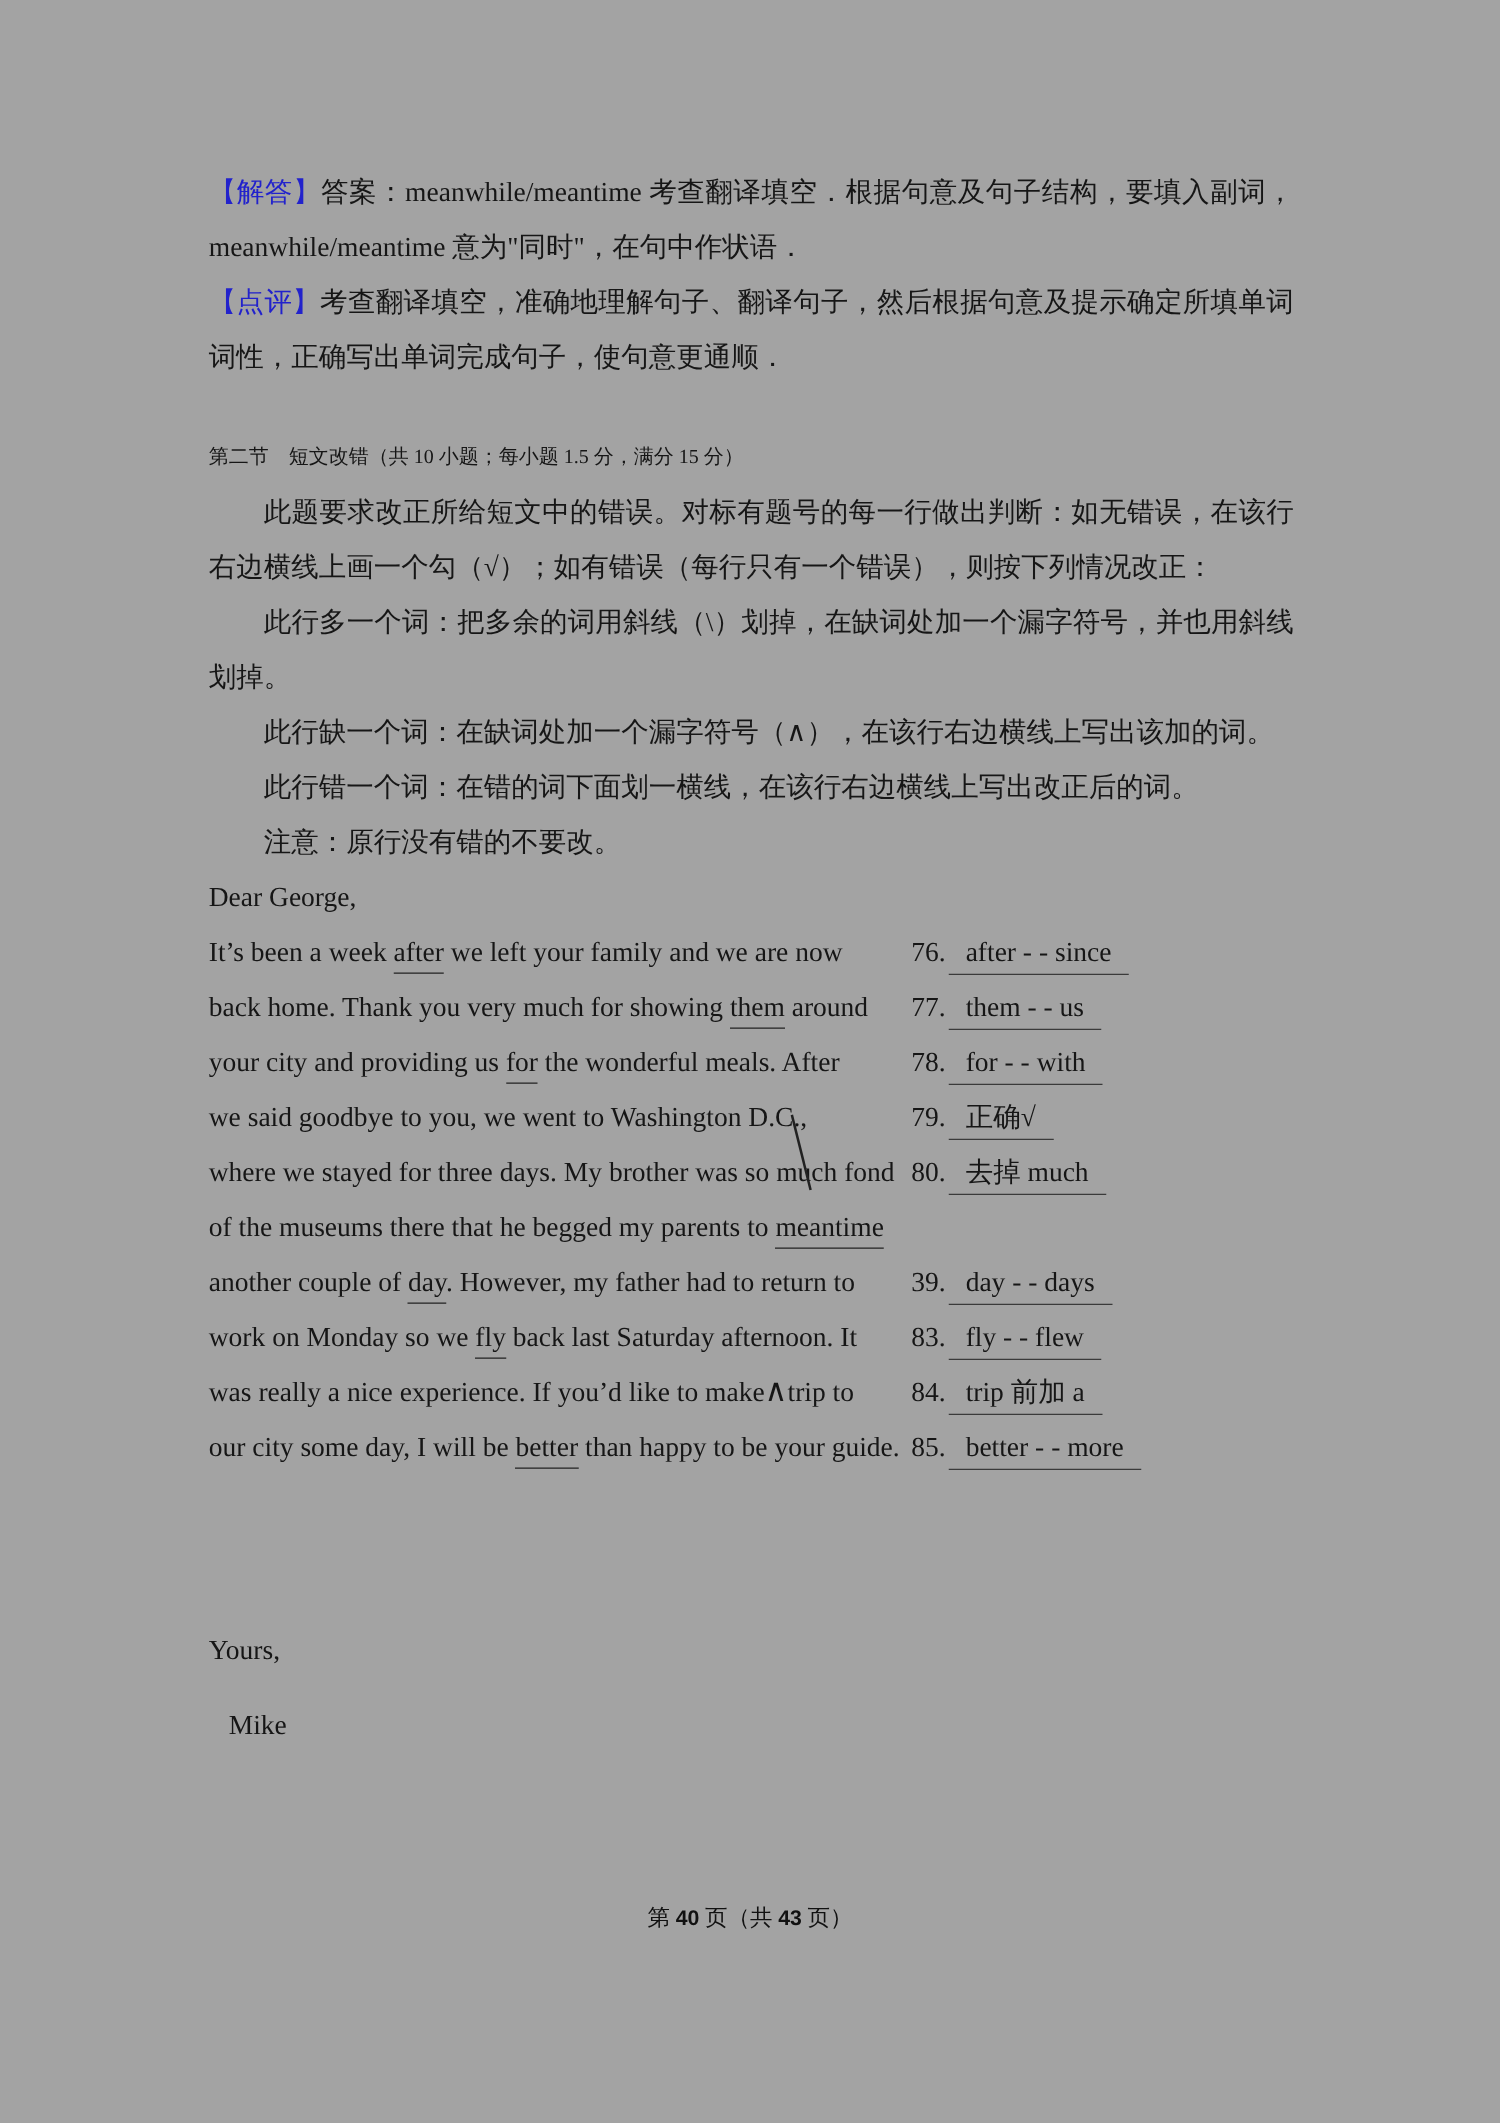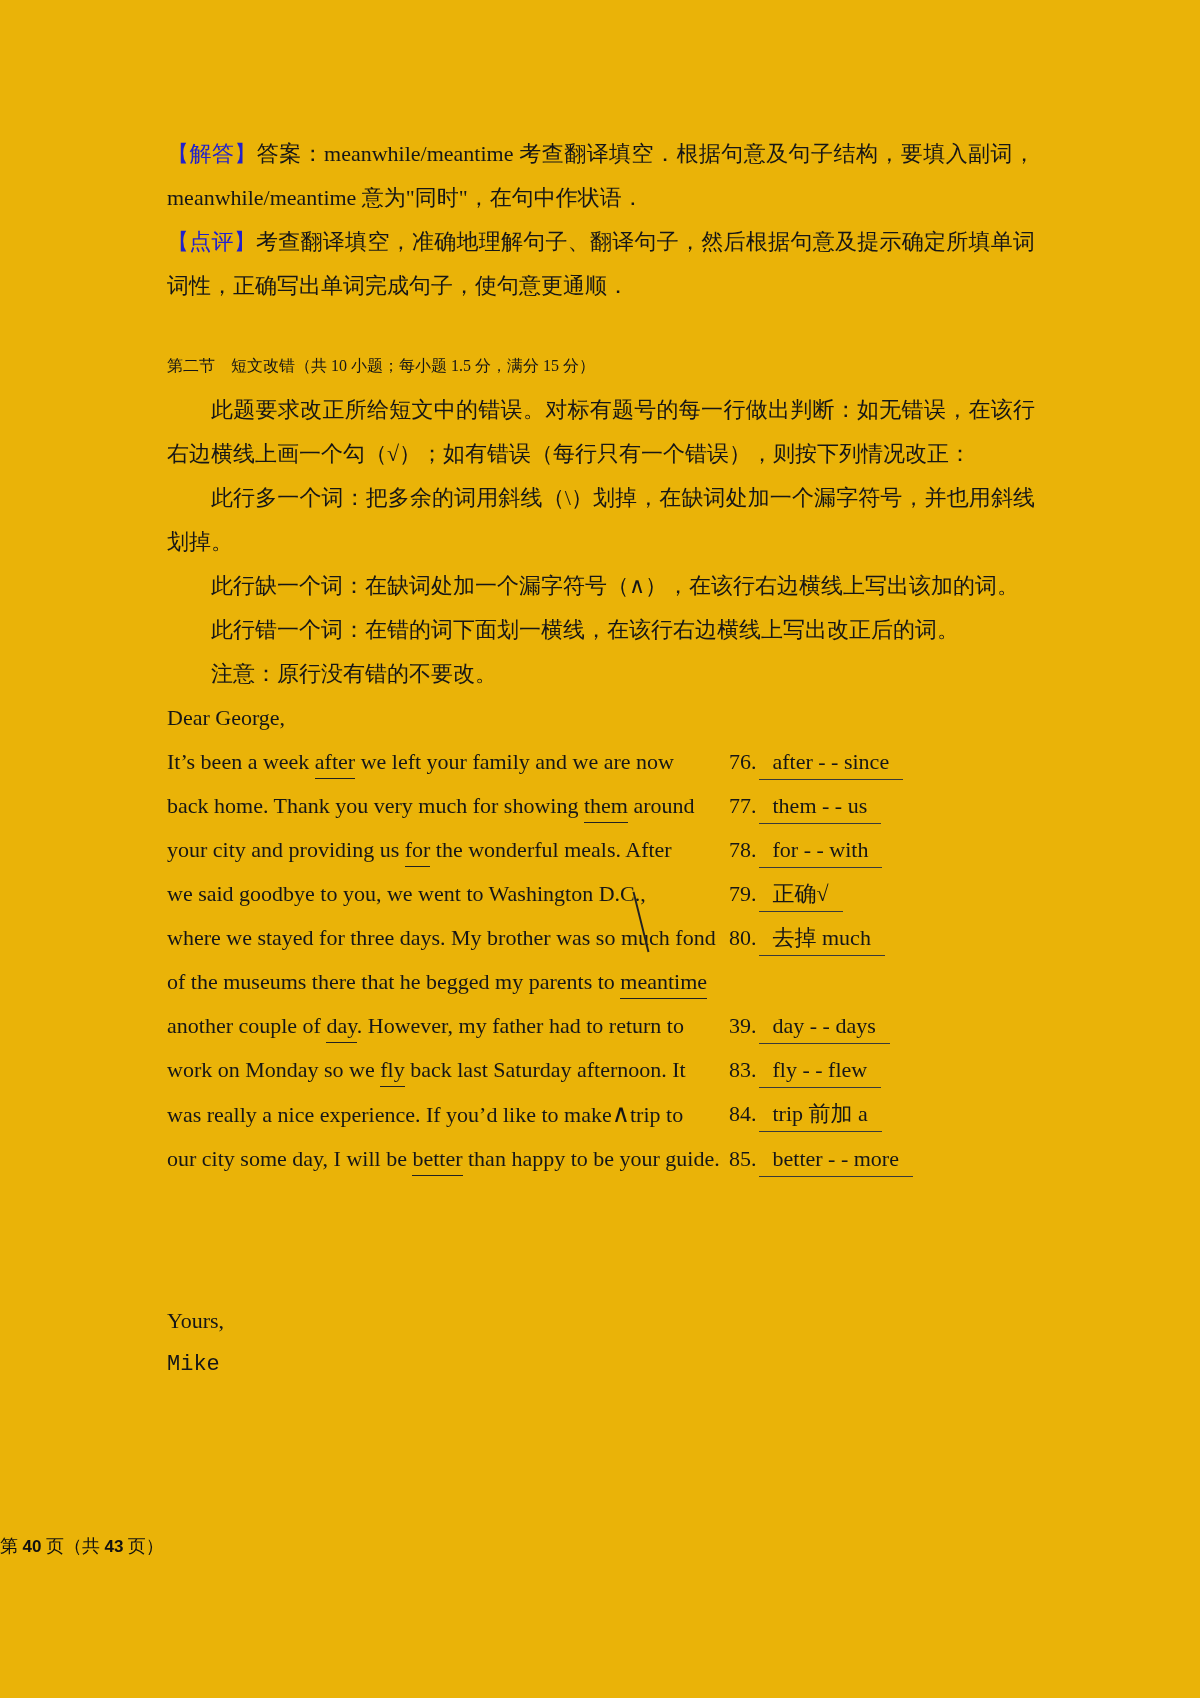--- a/index.html
+++ b/index.html
@@ -3,21 +3,21 @@
 <meta charset="utf-8">
 <style>
   html, body { margin: 0; padding: 0; background: #ffffff; }
   .page {
     position: relative;
     width: 1200px;
     height: 1698px;
     margin: 0 auto;
     box-sizing: border-box;
     padding: 132px 165px 0 167px;
-    background: #eab308;
+    background: #a3a3a3;
     font-family: "Liberation Serif", "DejaVu Serif", serif;
     font-size: 22px;
     color: #161616;
     overflow: hidden;
   }
   .para {
     margin: 0;
     line-height: 44px;
     text-align: justify;
   }
@@ -62,30 +62,30 @@
     height: 62px;
     background: #222;
     transform: rotate(-14deg);
   }
   .caret-mark {
     font-size: 25px;
     font-weight: 400;
     letter-spacing: 0;
   }
   .closing { margin: 118px 0 0 0; line-height: 44px; }
-  .signature { margin: 0; line-height: 44px; font-family: Liberation Mono, monospace; }
+  .signature { margin: 16px; line-height: 44px; }
   .page-footer {
     position: absolute;
     left: 0;
     top: 1522px;
     width: 100%;
+    text-align: center;
     font-size: 18px;
     color: #111;
     font-family: "Liberation Serif", "DejaVu Serif", serif;
-    margin-top: 12px;
   }
   .page-footer b { font-family: "Liberation Sans", sans-serif; font-size: 17px; }
 </style>
 </head>
 <body>
 
 <div class="page">
 
   <section>
     <p class="para"><span class="blue">【解答】</span><span>答案：meanwhile/meantime 考查翻译填空．根据句意及句子结构，要填入副词，meanwhile/meantime 意为"同时"，在句中作状语．</span></p>

